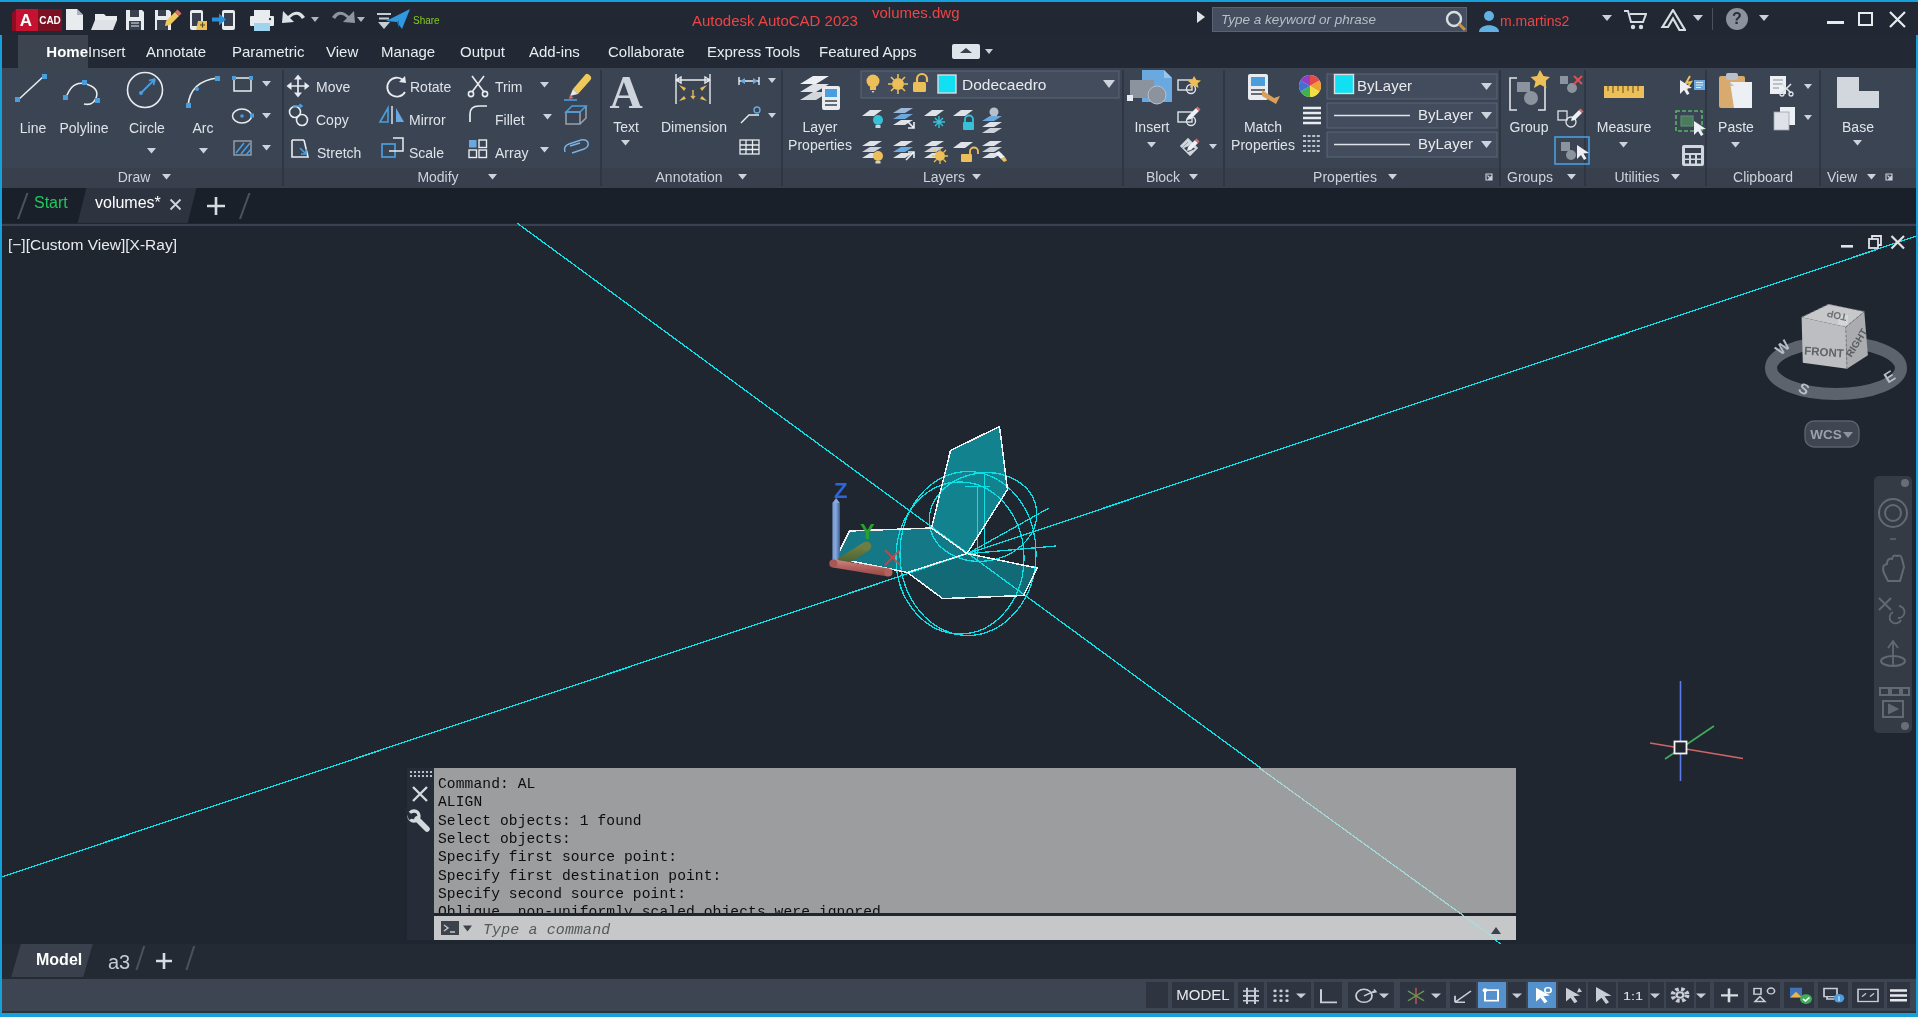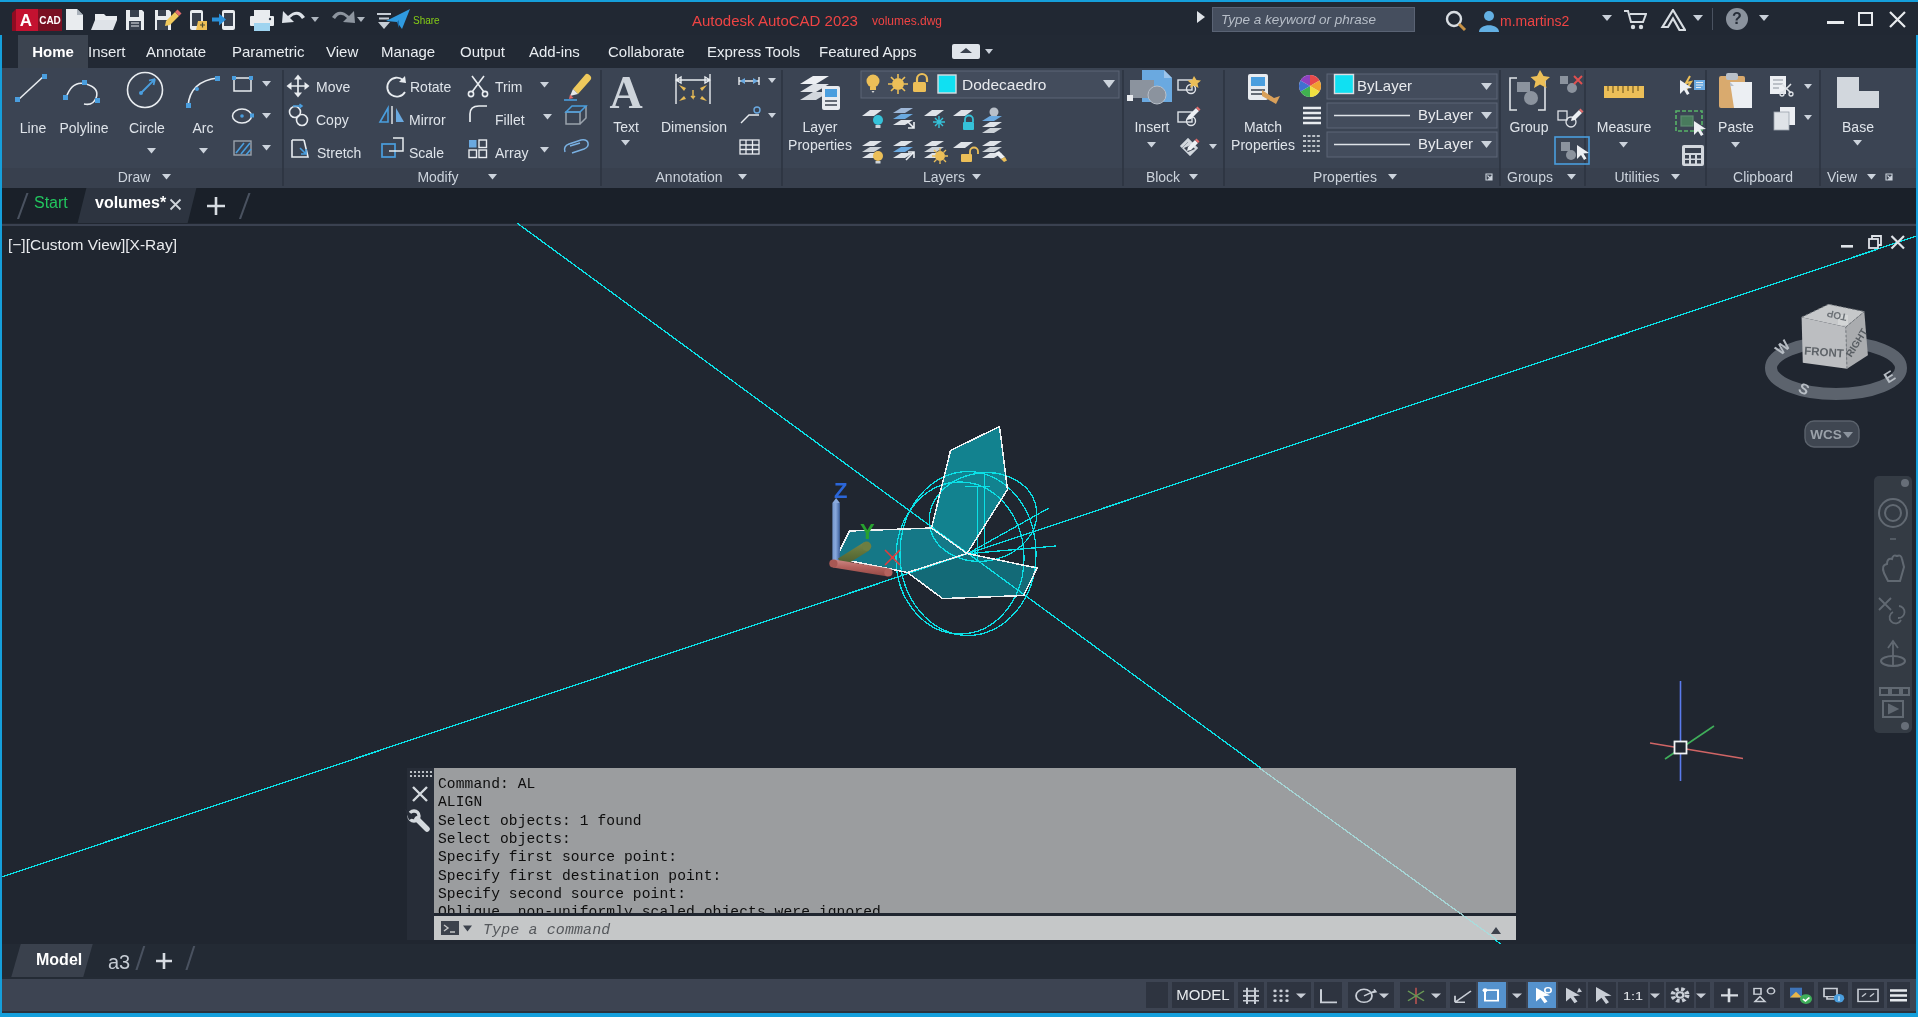--- a/index.html
+++ b/index.html
@@ -11,21 +11,21 @@
   #rightborder { position:absolute; left:1916px; top:35px; width:2px; height:978px; background:#159fdb; z-index:50; }
   #topborder { position:absolute; left:0; top:0; width:1918px; height:2px; background:#159fdb; z-index:50; }
   #botborder { position:absolute; left:0; top:1013px; width:1918px; height:4px; background:#159fdb; z-index:50; }
 
   
   #titlebar { position:absolute; left:0; top:2px; width:1918px; height:33px; background:#212833; }
   .ttxt { position:absolute; color:#ef4444; font-size:17px; white-space:nowrap; }
 
   
   #menurow { position:absolute; left:0; top:35px; width:1918px; height:33px; background:#222934; }
-  .mtab { position:absolute; top:0; height:33px; line-height:33px; color:#e9edf1; font-size:15px; text-align:center; white-space:nowrap; }
+  .mtab { position:absolute; top:0; height:33px; line-height:33px; color:#e9edf1; font-size:15px; text-align:right; white-space:nowrap; }
 
   
   #ribbon { position:absolute; left:0; top:68px; width:1918px; height:120px; background:#3b4453; }
 
   
   #filetabs { position:absolute; left:0; top:188px; width:1918px; height:35px; background:#1a2029; }
 
   
   #draw { position:absolute; left:0; top:223px; width:1918px; height:721px; background:#202630; }
 
@@ -91,24 +91,24 @@
       <path d="M295 10 l8 0 l-4 5 z" fill="#aeb6bf"></path>
 
       <path d="M315 7 h14 M317 11.5 h10" stroke="#c6cdd5" stroke-width="2"></path>
       <path d="M316 15 l12 0 l-6 7 z" fill="#c6cdd5"></path>
 
       <path d="M324 14 L348 2 L340 22 L335 15 Z" fill="#2f9ae0"></path>
       <path d="M335 15 L348 2 L337 13 l0 8 z" fill="#1a6fae"></path>
     </svg>
     <div class="ttxt" style="left:413px;top:13px;font-size:10px;color:#84cc16">Share</div>
     <div class="ttxt" style="left:692px;top:10px;font-size:15px">Autodesk AutoCAD 2023</div>
-    <div class="ttxt" style="left:872px;top:12px;font-size:12px">volumes.dwg</div>
+    <div class="ttxt" style="left:872px;top:2px;font-size:15px">volumes.dwg</div>
 
     <div class="abs" style="left:1197px;top:9px;width:0;height:0;border-top:6px solid transparent;border-bottom:6px solid transparent;border-left:8px solid #dfe3e8"></div>
-    <div class="abs" style="left:1212px;top:5px;width:203px;height:25px;background:#454e5e;border:1px solid #5a6374">
+    <div class="abs" style="left:1212px;top:5px;width:255px;height:25px;background:#454e5e;border:1px solid #5a6374">
       <span style="position:absolute;left:8px;top:4px;font-style:italic;color:#b7bec8;font-size:13.5px">Type a keyword or phrase</span>
     </div>
     <svg class="abs" style="left:1444px;top:7px" width="24" height="24" viewBox="0 0 24 24">
       <circle cx="10" cy="10" r="7" fill="none" stroke="#d8dde2" stroke-width="2.4"></circle>
       <path d="M15 15 L21 21" stroke="#c79246" stroke-width="3"></path>
     </svg>
     <svg class="abs" style="left:1477px;top:6px" width="24" height="24" viewBox="0 0 24 24">
       <circle cx="12" cy="8" r="5" fill="#63b0e3"></circle>
         <path d="M2 24 c0 -9 20 -9 20 0 z" fill="#63b0e3"></path>
     </svg>
@@ -568,21 +568,21 @@
       <path d="M1853 72 l9 0 l-4.5 5.5 z" fill="#ccd3dc"></path>
     </g>
   </svg>
   </div>
   <div id="filetabs">
     <div class="abs" style="left:14px;top:5px;width:16px;height:26px;overflow:hidden">
       <div style="position:absolute;left:7px;top:-2px;width:2px;height:34px;background:#4a5260;transform:rotate(20deg)"></div>
     </div>
     <div class="abs" style="left:34px;top:6px;color:#22c55e;font-size:16px">Start</div>
     <div class="abs" style="left:82px;top:0px;width:110px;height:35px;background:#2d3440;transform:skewX(-14deg)"></div>
-    <div class="abs" style="left:95px;top:6px;color:#fff;font-weight:bold;font-size:16px">volumes*</div>
+    <div class="abs" style="left:95px;top:6px;color:#fff;font-weight:normal;font-size:16px">volumes*</div>
     <svg class="abs" style="left:169px;top:10px" width="13" height="13" viewBox="0 0 13 13">
         <path d="M1.5 1.5 L11.5 11.5 M11.5 1.5 L1.5 11.5" stroke="#cfd5db" stroke-width="1.8"></path>
       </svg>
     <svg class="abs" style="left:206px;top:8px" width="20" height="20" viewBox="0 0 20 20">
         <path d="M10 1 V19 M1 10 H19" stroke="#d7dce2" stroke-width="2.6"></path>
       </svg>
     <div class="abs" style="left:236px;top:5px;width:16px;height:26px;overflow:hidden">
       <div style="position:absolute;left:7px;top:-2px;width:2px;height:34px;background:#4a5260;transform:rotate(20deg)"></div>
     </div>
   </div>

